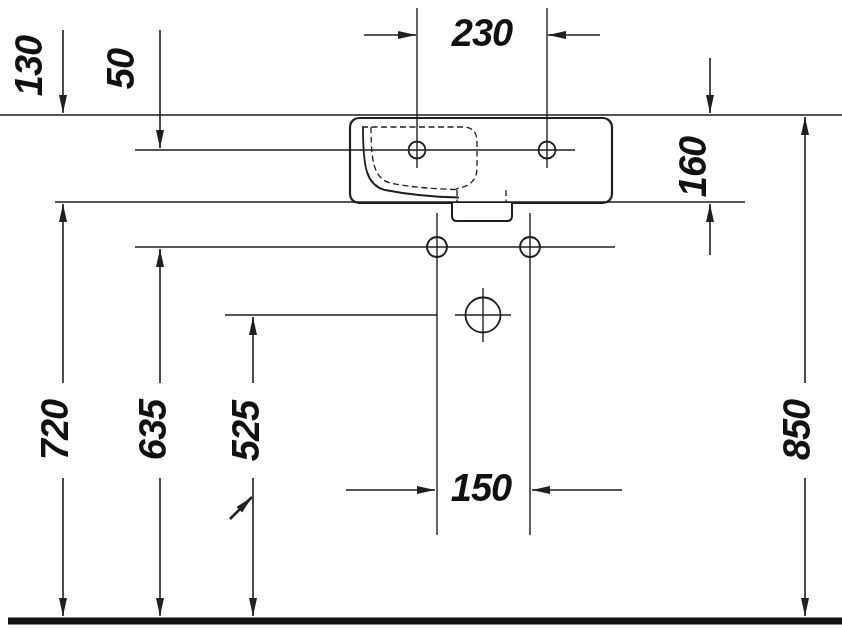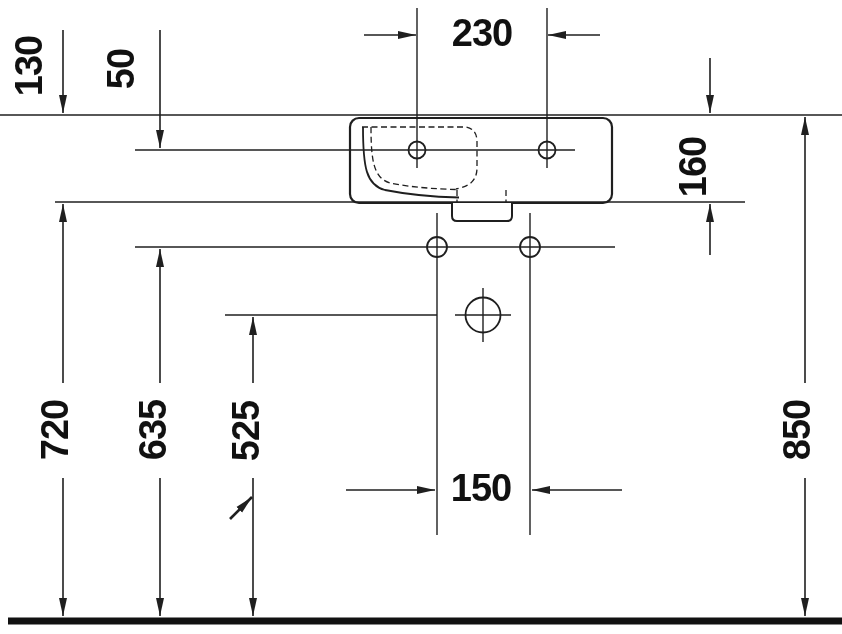--- a/index.html
+++ b/index.html
@@ -7,20 +7,21 @@
     padding: 0;
     background: #ffffff;
     font-family: "Liberation Sans", sans-serif;
   }
   .stage {
     width: 842px;
     height: 634px;
     position: relative;
     background: #ffffff;
     overflow: hidden;
+    font-style: italic;
   }
   svg { display: block; }
   .thin   { stroke: #1f1f1f; stroke-width: 1.5; fill: none; }
   .ext    { stroke: #1f1f1f; stroke-width: 1.4; fill: none; }
   .dim    { stroke: #1f1f1f; stroke-width: 1.6; fill: none; }
   .outline{ stroke: #1f1f1f; stroke-width: 2.2; fill: #ffffff; }
   .outline2{ stroke: #1f1f1f; stroke-width: 2.0; fill: #ffffff; }
   .dashed { stroke: #1f1f1f; stroke-width: 1.3; fill: none; stroke-dasharray: 6 3.5; }
   .section{ stroke: #1f1f1f; stroke-width: 1.8; fill: none; }
   .hole   { stroke: #1f1f1f; stroke-width: 1.8; fill: none; }

